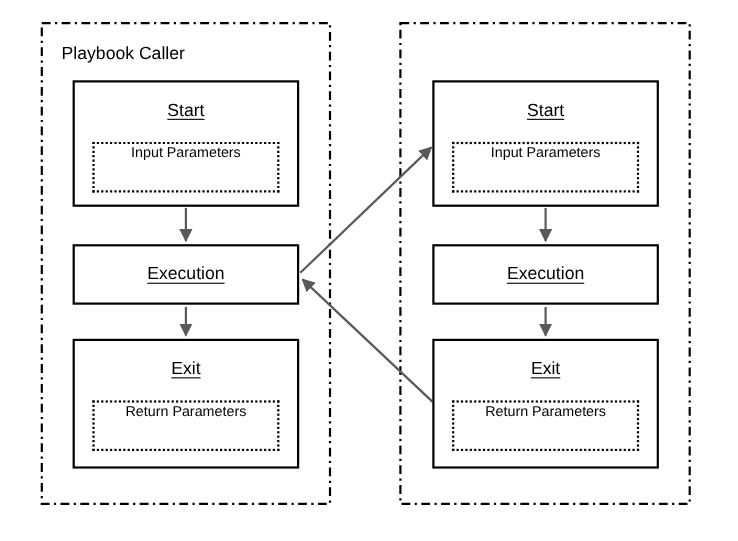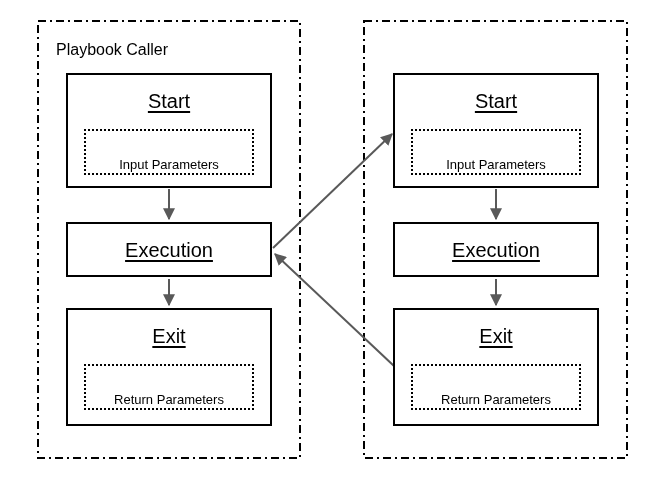--- a/index.html
+++ b/index.html
@@ -34,34 +34,34 @@
     box-sizing: border-box;
     background: #ffffff;
     border: 2px solid #000000;
     display: flex;
     flex-direction: column;
     align-items: center;
   }
   .node.tall { padding-top: 16px; }
   .node.short { justify-content: center; }
   .node-title {
-    font-size: 20px;
+    font-size: 16px;
     line-height: 20px;
     text-decoration: underline;
     text-underline-offset: 3px;
     text-align: center;
   }
   .param-box {
     box-sizing: border-box;
     margin-top: 18px;
     width: 170px;
     height: 46px;
     border: 2px dotted #000000;
     display: flex;
-    align-items: flex-end;
+    align-items: flex-start;
     justify-content: center;
   }
   .param-label {
     font-size: 13px;
     line-height: 16px;
     text-align: center;
   }
 
   
   #caller-title { left: 56px;  top: 40px; }

